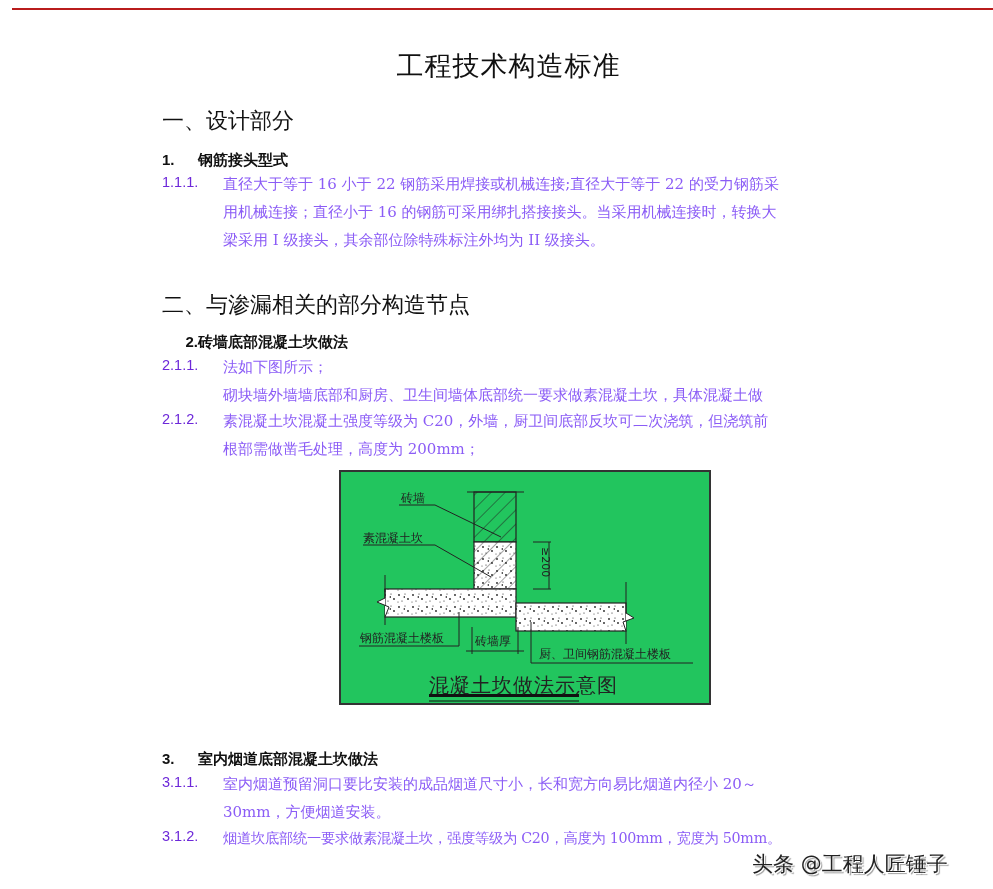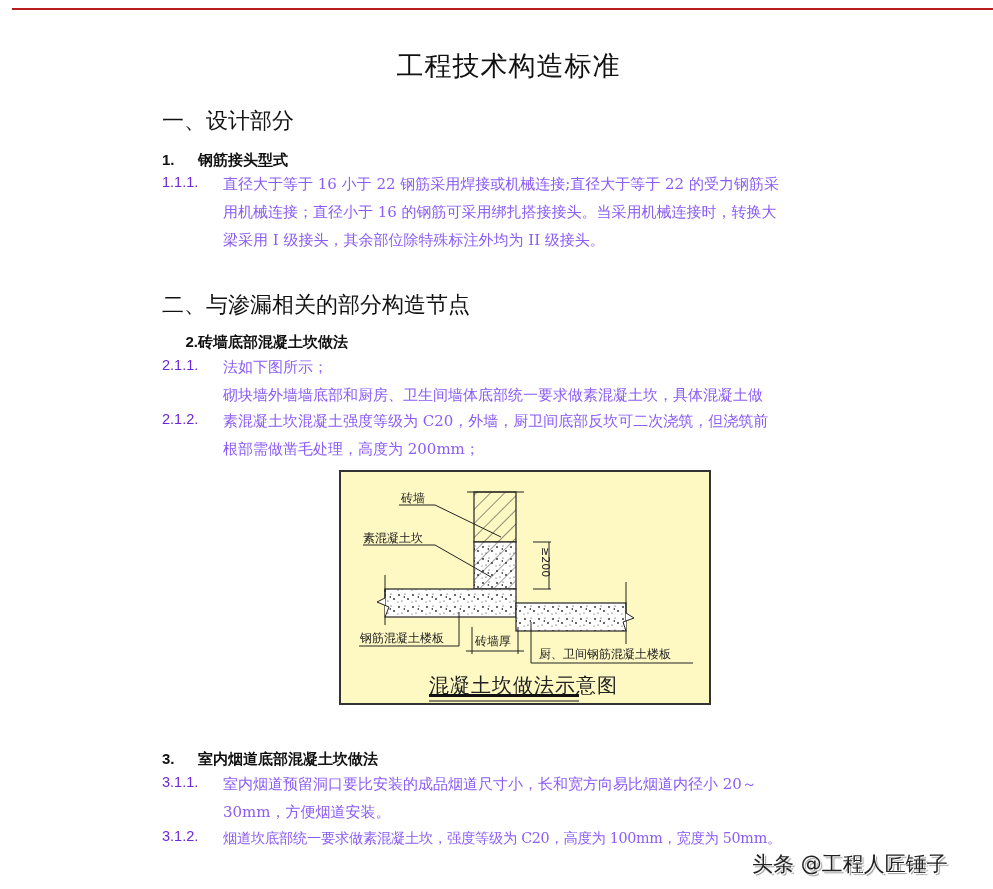--- a/index.html
+++ b/index.html
@@ -33,21 +33,21 @@
       position: absolute; left: 0; top: 0; font-size: 14.5px;
       font-family: "Liberation Sans", sans-serif; color: #6d28d9;
     }
     .para .text {
       position: absolute; left: 61px; width: 634px; font-size: 15px;
       line-height: 28px; text-align: justify; color: #8b5cf6;
       font-family: "DejaVu Serif", "Liberation Serif", serif;
     }
     .figure {
       position: absolute; left: 327px; top: 460px; width: 372px; height: 235px;
-      border: 2px solid #333; background: #fef9c3; box-sizing: border-box;
+      border: 2px solid #333; background: #22c55e; box-sizing: border-box;
     }
     .figure svg { position: absolute; left: 0; top: 0; }
     .fig-label { position: absolute; font-size: 12px; color: #222; white-space: nowrap; font-family: "DejaVu Serif", serif; }
     .fig-caption { position: absolute; font-size: 20px; color: #222; white-space: nowrap; font-family: Liberation Mono, monospace; letter-spacing: 1px; }
     .dim { position: absolute; font-size: 11px; color: #222; transform: rotate(90deg); transform-origin: left top; white-space: nowrap; font-family: "DejaVu Sans", sans-serif; }
     .watermark {
       position: absolute; left: 740px; top: 840px; font-size: 21px; color: #222;
       font-family: "DejaVu Sans", "Liberation Sans", sans-serif;
       text-shadow: 1px 1px 0 #fff, 2px 2px 1px #999;
     }

